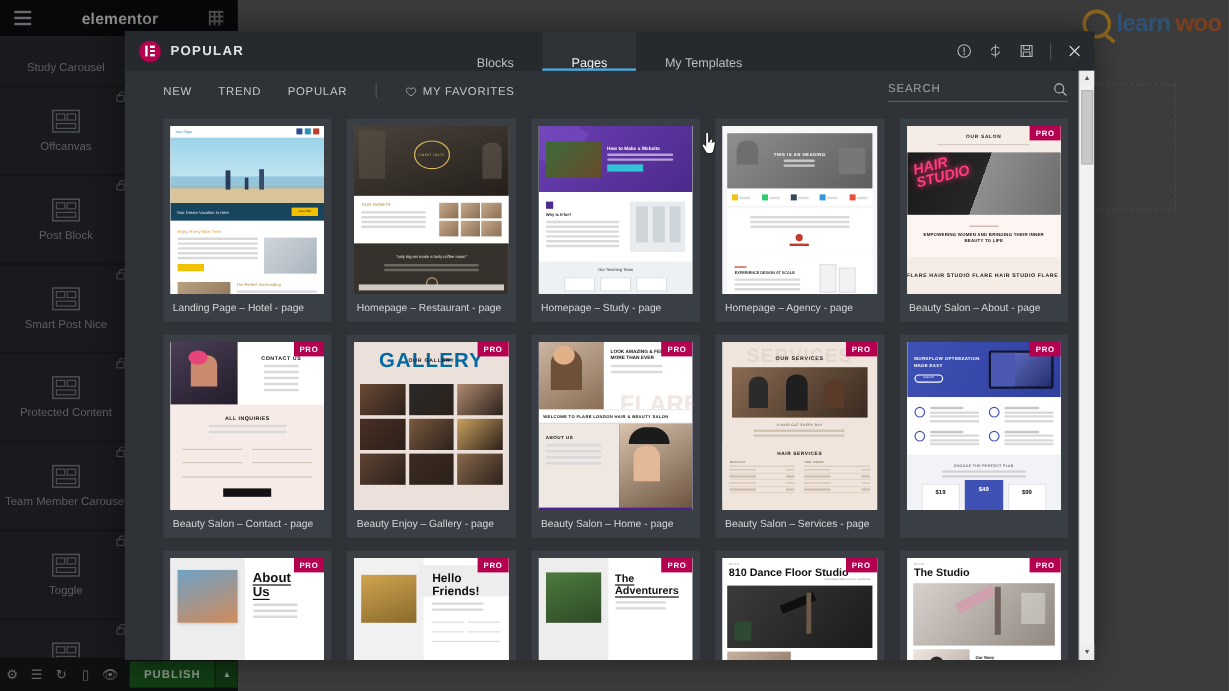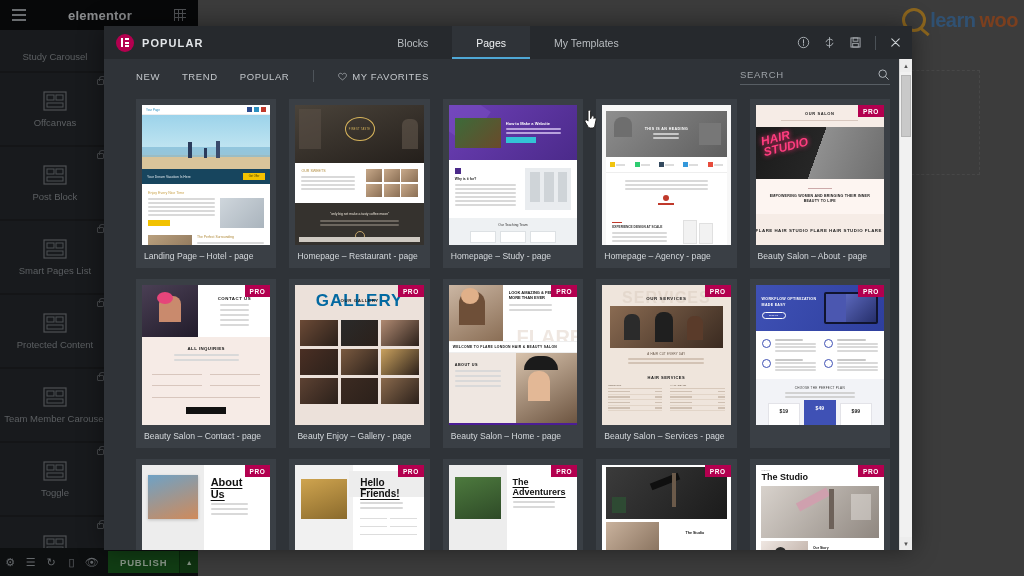--- a/index.html
+++ b/index.html
@@ -122,21 +122,21 @@
   .lib-logo i {
     display: block; width: 8px; height: 9px;
     background:
       linear-gradient(to bottom, #fff 0, #fff 100%) left/2px 100% no-repeat,
       linear-gradient(to bottom, #fff 0, #fff 2px, transparent 2px, transparent 3.5px, #fff 3.5px, #fff 5.5px, transparent 5.5px, transparent 7px, #fff 7px, #fff 9px) right/4.5px 100% no-repeat;
   }
   .lib-title { color: #e2e5e8; font-size: 11px; font-weight: bold; letter-spacing: 1.1px; }
   .tabs { position: absolute; left: 0; right: 0; top: 0; height: 33px;
           display: flex; justify-content: center; gap: 0; }
   .tab {
-    height: 33px; display: flex; align-items: center; padding: 0 24px;
+    height: 33px; display: flex; align-items: flex-end; padding: 0 24px;
     font-size: 10.5px; color: #b9bdc1; position: relative;
   }
   .tab.active { color: #f0f2f4; background: #2f3338; }
   .tab.active::after {
     content: ""; position: absolute; left: 0; right: 0; bottom: 0;
     height: 2px; background: #4fa8d6;
   }
   .hdr-actions {
     position: absolute; right: 10px; top: 0; height: 33px;
     display: flex; align-items: center; gap: 13px; color: #b2b7bc;
@@ -280,21 +280,21 @@
           <span class="wlabel"></span>
         </div>
         <div class="widget">
           <span class="lock"></span>
           <svg class="wicon" viewBox="0 0 26 22">
             <rect x="2" y="2" width="22" height="18" fill="none" stroke="#8b9095" stroke-width="1.2"></rect>
             <rect x="5" y="5" width="7" height="5" fill="none" stroke="#8b9095" stroke-width="1"></rect>
             <rect x="14" y="5" width="7" height="5" fill="none" stroke="#8b9095" stroke-width="1"></rect>
             <rect x="5" y="13" width="16" height="4" fill="none" stroke="#8b9095" stroke-width="1"></rect>
           </svg>
-          <span class="wlabel">Smart Pages List</span>
+          <span class="wlabel">Smart Post Nice</span>
         </div>
         <div class="widget">
           <span class="lock"></span>
           <svg class="wicon" viewBox="0 0 26 22">
             <rect x="2" y="2" width="22" height="18" fill="none" stroke="#8b9095" stroke-width="1.2"></rect>
             <rect x="5" y="5" width="7" height="5" fill="none" stroke="#8b9095" stroke-width="1"></rect>
             <rect x="14" y="5" width="7" height="5" fill="none" stroke="#8b9095" stroke-width="1"></rect>
             <rect x="5" y="13" width="16" height="4" fill="none" stroke="#8b9095" stroke-width="1"></rect>
           </svg>
           <span class="wlabel"></span>
@@ -913,21 +913,21 @@
           </div>
           <div class="card">
             <div class="thumb">
       <div style="position:absolute;inset:0;background:#fff;display:flex">
         <div style="width:45%;background:#f1f1f1;position:relative;padding:14px 6px">
           <div style="width:100%;height:40px;background:linear-gradient(160deg,#cfa44f,#8a6a2c)"></div>
 
         </div>
         <div style="flex:1;padding:12px 7px;position:relative">
           <div style="position:absolute;left:-4px;top:6px;right:-6px;height:26px;background:#ededed"></div>
-          <div style="position:relative;font-size:10px;font-weight:bold;color:#111;line-height:1.1;text-decoration:underline;text-underline-offset:2px">Hello<br>Friends!</div>
+          <div style="position:relative;font-size:10px;font-weight:bold;color:#111;line-height:1.1;text-underline-offset:2px">Hello<br>Friends!</div>
           <div class="ph-line" style="position:relative;width:75%;margin-top:3px"></div>
                   <div class="ph-line" style="position:relative;width:75%;margin-top:3px"></div>
           <div style="display:grid;grid-template-columns:1fr 1fr;gap:3px;margin-top:5px">
             <div style="border-bottom:1px solid #ddd;height:5px"></div>
                     <div style="border-bottom:1px solid #ddd;height:5px"></div>
                     <div style="border-bottom:1px solid #ddd;height:5px"></div>
                     <div style="border-bottom:1px solid #ddd;height:5px"></div>
           </div>
           <div style="border-bottom:1px solid #ddd;height:5px;margin-top:3px"></div>
         </div>
@@ -947,20 +947,25 @@
           <div class="ph-line" style="position:relative;width:72%;margin-top:3px"></div>
                   <div class="ph-line" style="position:relative;width:72%;margin-top:3px"></div>
         </div>
       </div>
               <div class="pro-badge">PRO</div>
             </div>
           </div>
           <div class="card">
             <div class="thumb">
       <div style="position:absolute;inset:0;background:#fff">
+        <div style="padding:4px 5px 2px">
+          <div style="font-size:2.4px;color:#999;letter-spacing:.5px">MENU</div>
+          <div style="font-size:9px;font-weight:bold;color:#111;white-space:nowrap;overflow:hidden">810 Dance Floor Studio</div>
+          <div style="font-size:2.2px;color:#888;text-align:right">Lorem ipsum dolor sit amet, consectetur</div>
+        </div>
         <div style="height:52px;background:linear-gradient(130deg,#3b3b3b,#1b1b1b);position:relative;overflow:hidden;margin:2px 4px 0">
           <div style="position:absolute;left:6px;bottom:6px;width:14px;height:16px;background:#2e4a33"></div>
           <div style="position:absolute;left:36%;top:22%;width:30px;height:7px;background:#0f0f0f;transform:rotate(-22deg)"></div>
           <div style="position:absolute;left:55%;top:12%;width:4px;height:34px;background:#6b5a4a"></div>
         </div>
         <div style="display:flex;margin:3px 4px 0;gap:4px">
           <div style="width:44%;height:28px;background:linear-gradient(135deg,#c9b29d,#8b7561)"></div>
           <div style="flex:1;padding-top:9px;text-align:center;font-size:3.6px;font-weight:bold;color:#111">The Studio</div>
         </div>
       </div>

